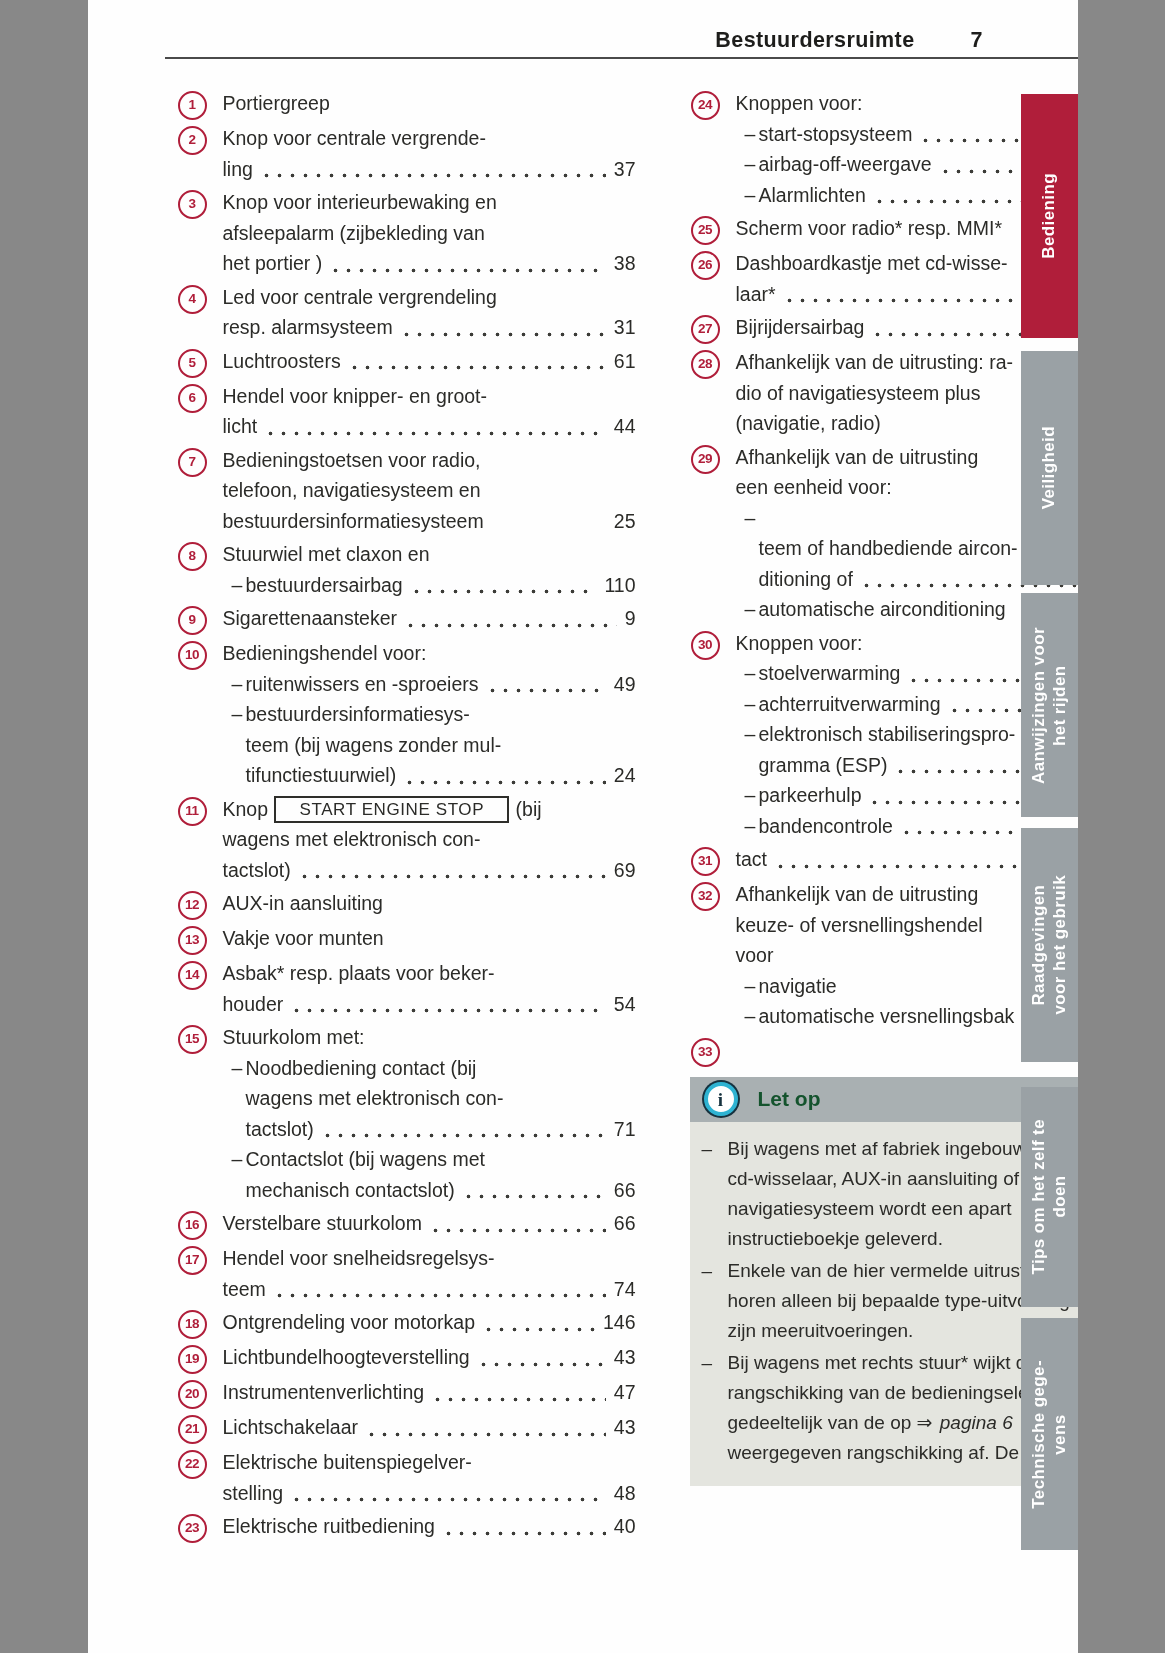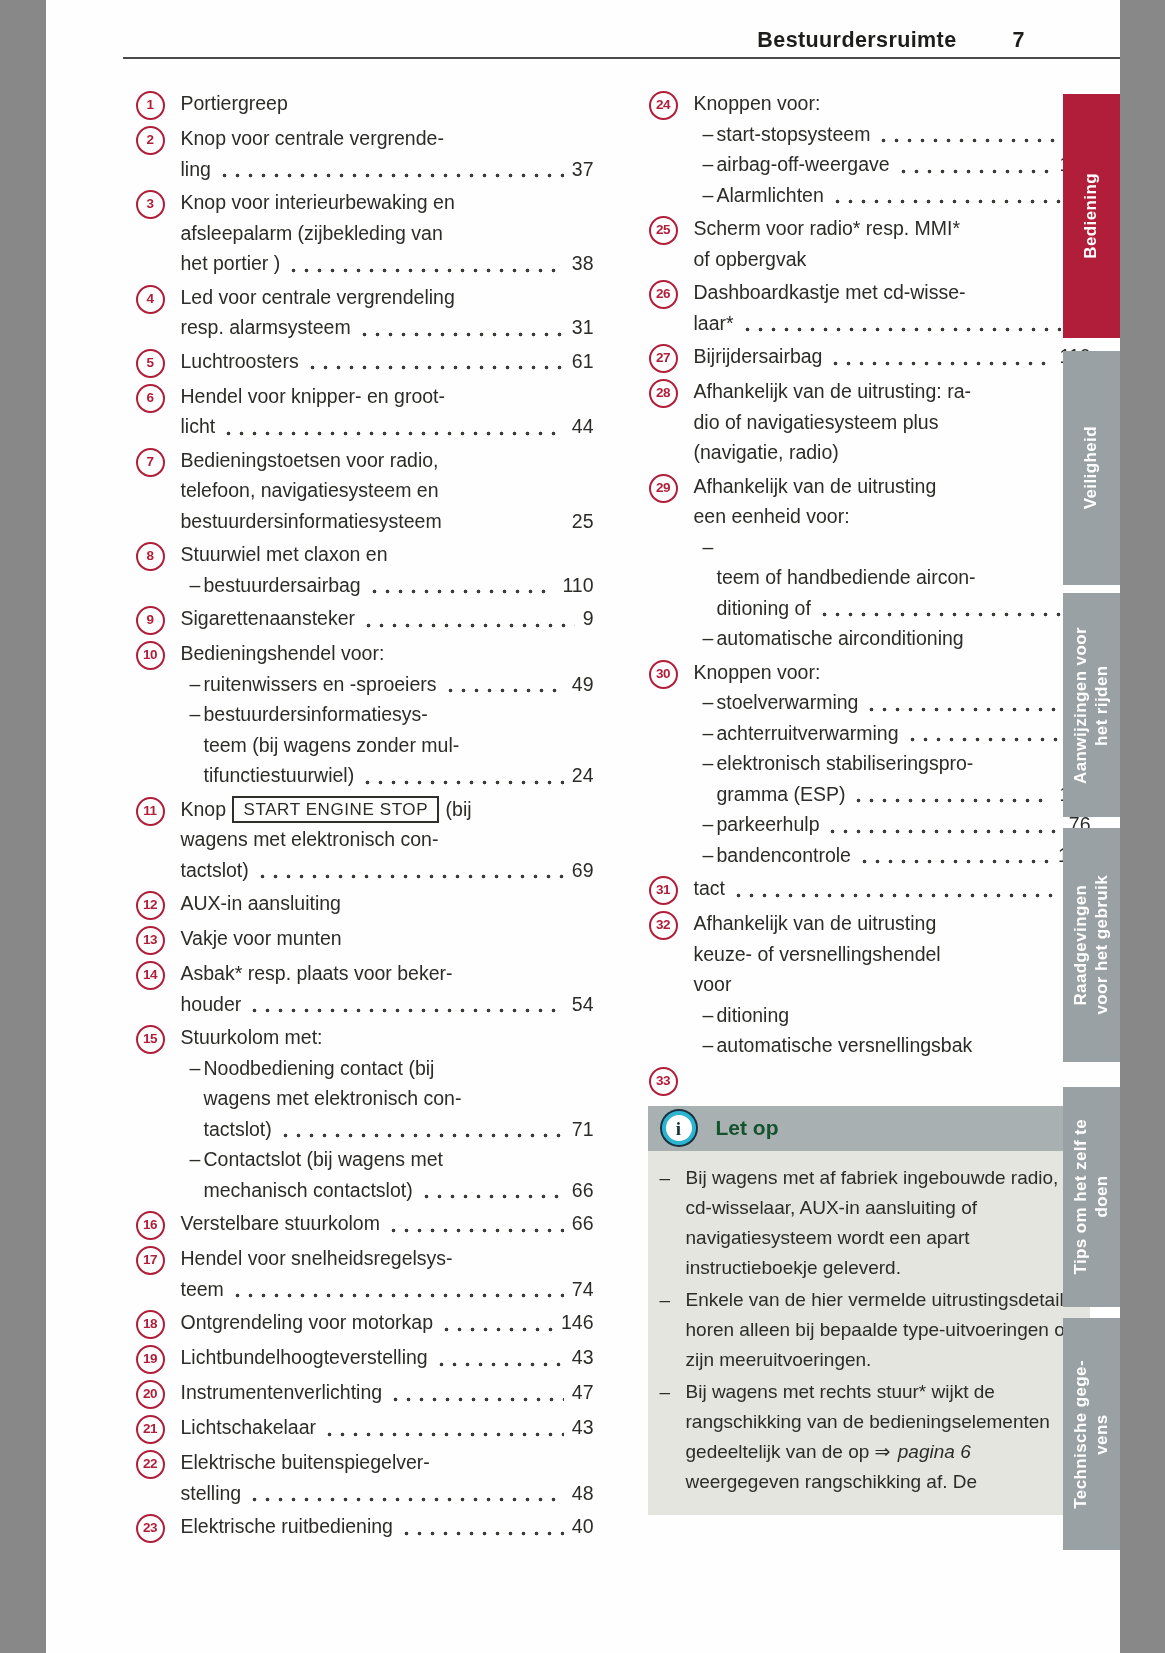--- a/index.html
+++ b/index.html
@@ -6,21 +6,21 @@
     --accent-red:#b01e3a;
     --tab-gray:#9aa1a5;
     --note-header-bg:#a9b0b2;
     --note-body-bg:#e4e5df;
     --text:#2b2b28;
     --info-icon-teal:#2fb3d2;
     --info-icon-dark:#16323f;
   }
   html,body{margin:0;padding:0;background:#888;}
   .page{
-    position:relative; width:1074px; height:1653px; background:#fefefe;
+    position:relative; width:990px; height:1653px; background:#fefefe;
     font-family:"Liberation Sans","DejaVu Sans",sans-serif;
     color:var(--text); overflow:hidden; margin:0 auto;
   }
   
   .title{position:absolute; top:28px; right:163px; font-size:21.5px; font-weight:700; letter-spacing:.4px; color:#1d1d1b; white-space:nowrap;}
   .pagenum{position:absolute; top:28px; right:95px; font-size:21.5px; font-weight:700; color:#1d1d1b;}
   .rule{position:absolute; top:57px; left:77px; width:1023px; height:0; border-top:2px solid #4a4a4a;}
 
   
   .col{position:absolute; top:88px; font-size:19.5px; line-height:30.5px;}
@@ -41,21 +41,21 @@
   .txt{flex:none; white-space:pre;}
   .leader{
     flex:1 1 auto; min-width:0; align-self:stretch; margin:0 4px 0 7px;
     background-image:radial-gradient(circle, #3c3c38 1.7px, transparent 2.1px);
     background-size:13px 5px; background-repeat:repeat-x;
     background-position:left bottom 6px;
   }
   .leader.nodots{background:none;}
   .pg{flex:none; margin-left:4px; text-align:right; white-space:nowrap;}
   .keycap{
-    display:inline-block; border:2px solid #2e2e2a; padding:0 9px; margin:0 1px;
+    display:inline-block; border:2px solid #2e2e2a; padding:0 23px; margin:0 1px;
     font-size:17px; line-height:23px; letter-spacing:.6px; vertical-align:1px; white-space:nowrap;
   }
 
   
   .notebox{margin-top:10px; margin-left:-1px; width:442px;}
   .note-header{
     background:var(--note-header-bg); height:45px; display:flex; align-items:center; padding-left:14px; box-sizing:border-box;
   }
   .info-icon{
     flex:none; width:26px; height:26px; border-radius:50%; background:#fff;
@@ -431,23 +431,20 @@
               <span class="pg">46</span>
             </div>
           </div>
         </div>
         <div class="entry">
           <span class="num">25</span>
           <div class="ebody">
             <div class="line">
               <span class="txt">Scherm voor radio* resp. MMI*</span>
             </div>
-            <div class="line">
-              <span class="txt">of opbergvak</span>
-            </div>
           </div>
         </div>
         <div class="entry">
           <span class="num">26</span>
           <div class="ebody">
             <div class="line">
               <span class="txt">Dashboardkastje met cd-wisse-</span>
             </div>
             <div class="line">
               <span class="txt">laar*</span>
@@ -566,21 +563,21 @@
               <span class="txt">Afhankelijk van de uitrusting</span>
             </div>
             <div class="line">
               <span class="txt">keuze- of versnellingshendel</span>
             </div>
             <div class="line">
               <span class="txt">voor</span>
             </div>
             <div class="line ind1">
               <span class="dash">–</span>
-              <span class="txt">ditioning</span>
+              <span class="txt">navigatie</span>
             </div>
             <div class="line ind1">
               <span class="dash">–</span>
               <span class="txt">automatische versnellingsbak</span>
               <span class="leader nodots"></span>
               <span class="pg">82</span>
             </div>
           </div>
         </div>
         <div class="entry">

